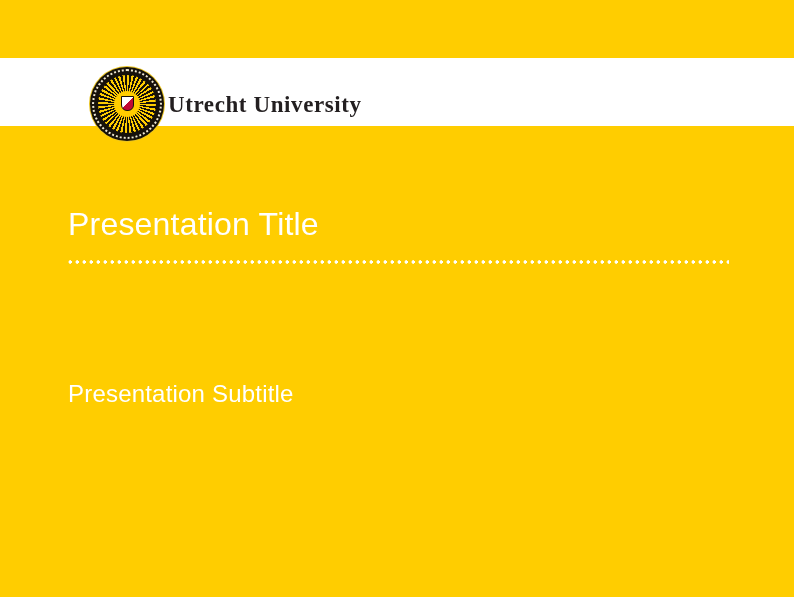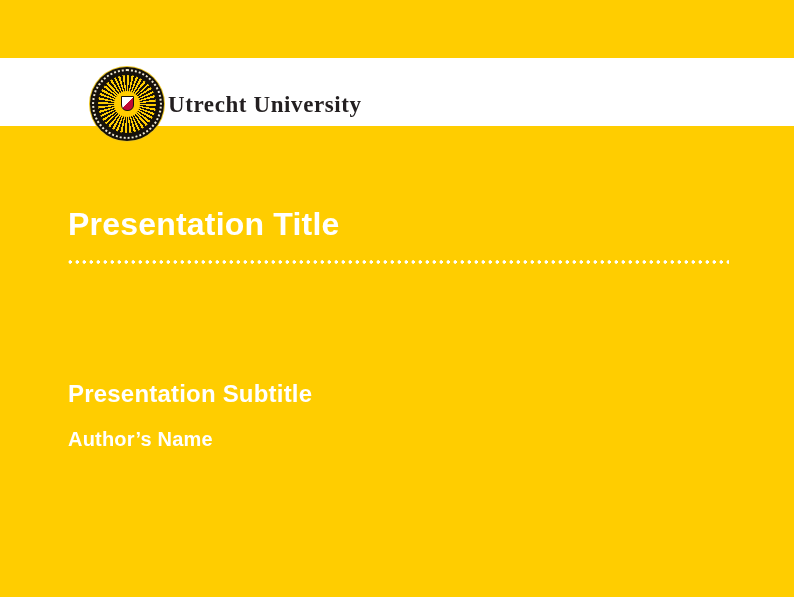--- a/index.html
+++ b/index.html
@@ -81,41 +81,41 @@
     font-size: 23px;
     letter-spacing: 0.6px;
     color: #231F20;
   }
   
   .title {
     position: absolute;
     left: 68px;
     top: 206px;
     font-size: 32px;
-    font-weight: bold;
+    font-weight: normal;
     color: #FFFFFF;
     letter-spacing: 0.2px;
     text-align: right;
   }
   .dotted-divider {
     position: absolute;
     left: 68px;
     top: 259px;
     width: 661px;
     height: 6px;
     background-image: radial-gradient(circle at 2.2px 3px, #FFFFFF 1.45px, rgba(255,255,255,0) 1.95px);
     background-size: 7px 6px;
     background-repeat: repeat-x;
   }
   .subtitle {
     position: absolute;
     left: 68px;
     top: 380px;
     font-size: 24px;
-    font-weight: bold;
+    font-weight: normal;
     color: #FFFFFF;
     letter-spacing: 0.2px;
   }
   .author {
     position: absolute;
     left: 68px;
     top: 428px;
     font-size: 20px;
     font-weight: bold;
     color: #FFFFFF;
@@ -137,15 +137,14 @@
     </div>
     <div class="wordmark">Utrecht University</div>
   </div>
 
   <div class="title">Presentation Title</div>
 
   <div class="dotted-divider"></div>
 
   <div class="subtitle">Presentation Subtitle</div>
 
-  <div class="author">Author’s Name</div>
 
 </div>
 
 </body></html>

